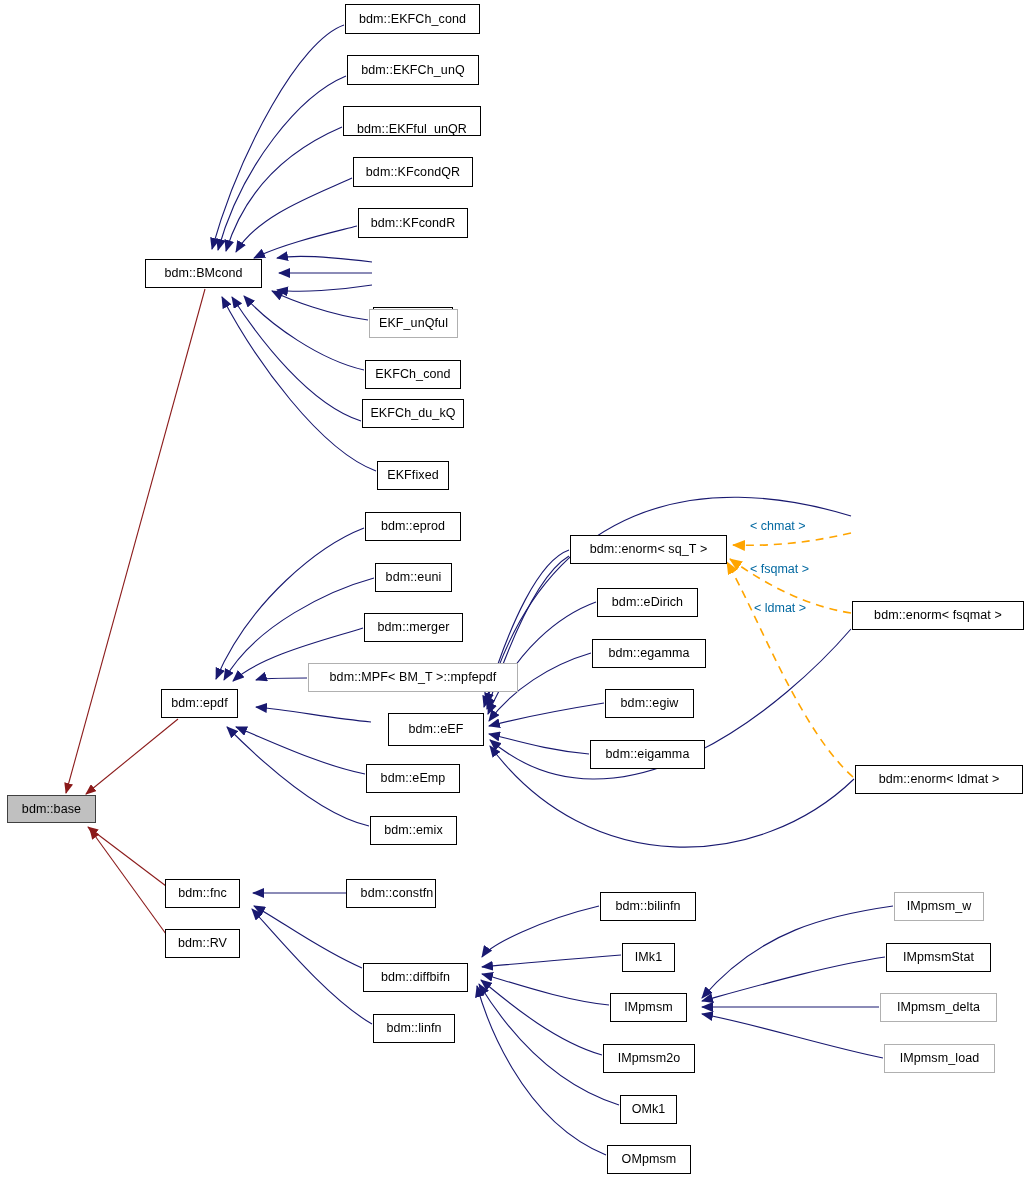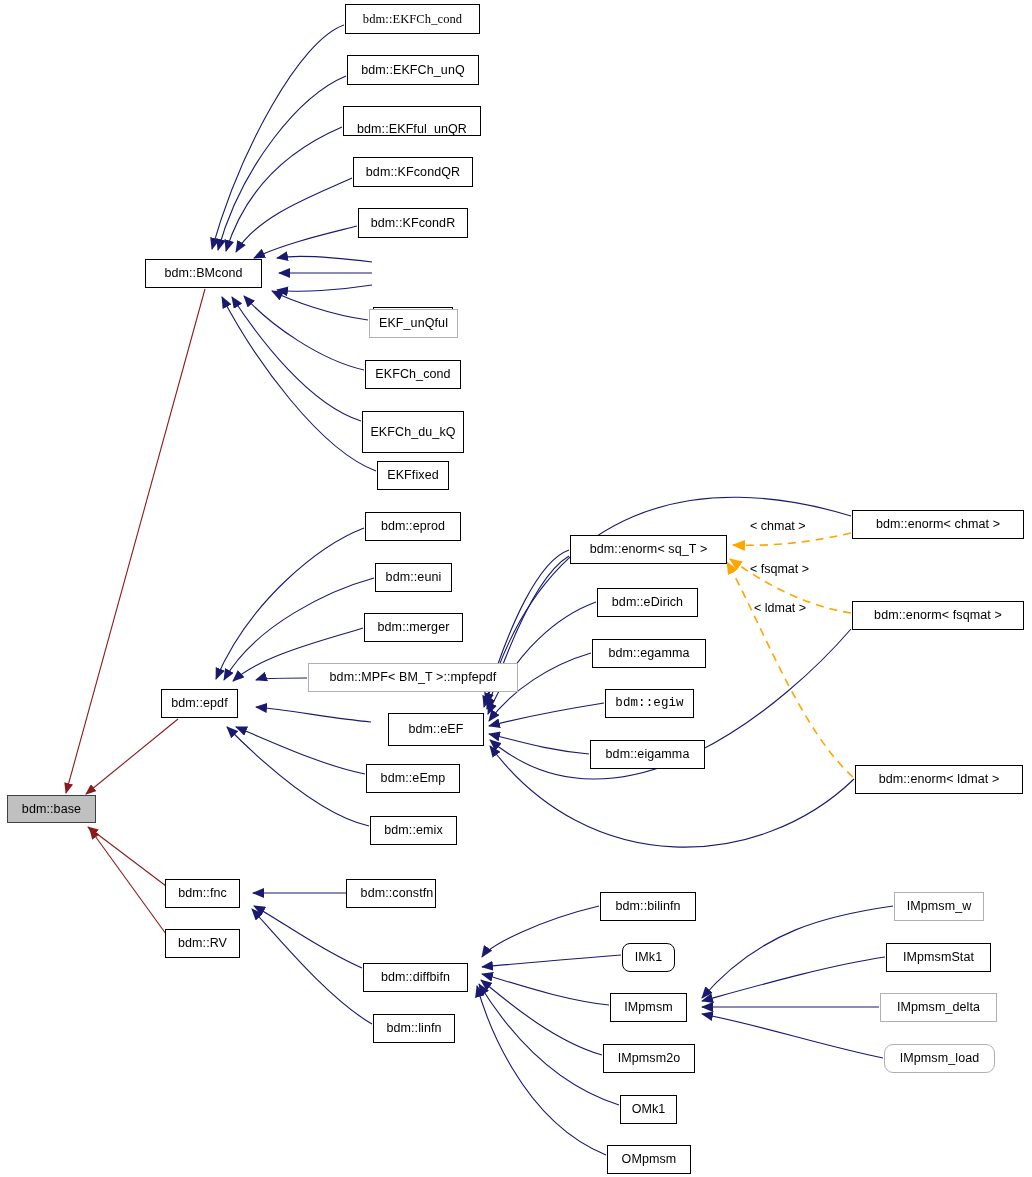--- a/index.html
+++ b/index.html
@@ -5,21 +5,21 @@
 <style>
   html,body{margin:0;padding:0;background:#ffffff;}
   body{font-family:"Liberation Sans","DejaVu Sans",sans-serif;}
   #graph{position:relative;width:1032px;height:1177px;overflow:hidden;background:#fff;}
   #edges{position:absolute;left:0;top:0;width:1032px;height:1177px;}
   .node{position:absolute;box-sizing:border-box;background:#ffffff;
         border:1px solid #000000;display:flex;align-items:center;justify-content:center;
         font-size:12.5px;color:#000;white-space:nowrap;letter-spacing:0.1px;line-height:1;}
   .node.gray{border-color:#b0b0b0;}
   .node.hl{background:#c0c0c0;border-color:#404040;}
-  .tlabel{position:absolute;font-size:12.5px;color:#000000;white-space:nowrap;line-height:1;}
+  .tlabel{position:absolute;font-size:12.5px;color:#0369a1;white-space:nowrap;line-height:1;}
 </style>
 </head>
 <body>
 
 <div id="graph">
   <svg id="edges" viewBox="0 0 1032 1177" xmlns="http://www.w3.org/2000/svg">
     <defs>
       <marker id="ar-red" markerWidth="11" markerHeight="9" refX="10" refY="4.5" orient="auto" markerUnits="userSpaceOnUse">
         <path d="M0,0 L11,4.5 L0,9 z" fill="#8b1a1a"></path>
       </marker>
@@ -113,21 +113,21 @@
   <div class="node" style="left: 161px; top: 689px; width: 77px; height: 29px;">
       <span>bdm::epdf</span>
     </div>
   <div class="node" style="left: 165px; top: 879px; width: 75px; height: 29px;">
       <span>bdm::fnc</span>
     </div>
   <div class="node" style="left: 165px; top: 929px; width: 75px; height: 29px;">
       <span>bdm::RV</span>
     </div>
 
-  <div class="node" style="left: 345px; top: 4px; width: 135px; height: 30px; font-family: Liberation Serif, serif;">
+  <div class="node" style="left: 345px; top: 4px; width: 135px; height: 30px;">
       <span>bdm::EKFCh_cond</span>
     </div>
   <div class="node" style="left: 347px; top: 55px; width: 132px; height: 30px;">
       <span>bdm::EKFCh_unQ</span>
     </div>
   <div class="node" style="left: 343px; top: 106px; width: 138px; height: 30px; align-items: flex-end;">
       <span>bdm::EKFful_unQR</span>
     </div>
   <div class="node" style="left: 353px; top: 157px; width: 120px; height: 30px;">
       <span>bdm::KFcondQR</span>
@@ -137,21 +137,21 @@
     </div>
   <div class="node" style="left: 373px; top: 259px; width: 80px; height: 29px; margin-top: 48px;">
       <span>EKF_unQ</span>
     </div>
   <div class="node gray" style="left: 369px; top: 309px; width: 89px; height: 29px;">
       <span>EKF_unQful</span>
     </div>
   <div class="node" style="left: 365px; top: 360px; width: 96px; height: 29px;">
       <span>EKFCh_cond</span>
     </div>
-  <div class="node" style="left: 362px; top: 411px; width: 102px; height: 42px; text-align: right;">
+  <div class="node" style="left: 362px; top: 399px; width: 102px; height: 29px; text-align: right;">
       <span>EKFCh_du_kQ</span>
     </div>
   <div class="node" style="left: 377px; top: 461px; width: 72px; height: 29px;">
       <span>EKFfixed</span>
     </div>
 
   <div class="node" style="left: 365px; top: 512px; width: 96px; height: 29px;">
       <span>bdm::eprod</span>
     </div>
   <div class="node" style="left: 375px; top: 563px; width: 77px; height: 29px;">
@@ -175,51 +175,48 @@
 
   <div class="node" style="left: 570px; top: 535px; width: 157px; height: 29px;">
       <span>bdm::enorm&lt; sq_T &gt;</span>
     </div>
   <div class="node" style="left: 597px; top: 588px; width: 101px; height: 29px;">
       <span>bdm::eDirich</span>
     </div>
   <div class="node" style="left: 592px; top: 639px; width: 114px; height: 29px;">
       <span>bdm::egamma</span>
     </div>
-  <div class="node" style="left: 605px; top: 689px; width: 89px; height: 29px; font-family: Liberation Mono, monospace;">
+  <div class="node" style="left: 605px; top: 689px; width: 89px; height: 29px;">
       <span>bdm::egiw</span>
     </div>
   <div class="node" style="left: 590px; top: 740px; width: 115px; height: 29px;">
       <span>bdm::eigamma</span>
     </div>
 
-  <div class="node" style="left: 852px; top: 510px; width: 172px; height: 29px;">
-      <span>bdm::enorm&lt; chmat &gt;</span>
-    </div>
   <div class="node" style="left: 852px; top: 601px; width: 172px; height: 29px;">
       <span>bdm::enorm&lt; fsqmat &gt;</span>
     </div>
   <div class="node" style="left: 855px; top: 765px; width: 168px; height: 29px;">
       <span>bdm::enorm&lt; ldmat &gt;</span>
     </div>
 
   <div class="node" style="left: 346px; top: 879px; width: 90px; height: 29px; padding-left: 12px;">
       <span>bdm::constfn</span>
     </div>
   <div class="node" style="left: 363px; top: 963px; width: 105px; height: 29px;">
       <span>bdm::diffbifn</span>
     </div>
   <div class="node" style="left: 373px; top: 1014px; width: 82px; height: 29px;">
       <span>bdm::linfn</span>
     </div>
 
   <div class="node" style="left: 600px; top: 892px; width: 96px; height: 29px;">
       <span>bdm::bilinfn</span>
     </div>
-  <div class="node" style="left: 622px; top: 943px; width: 53px; height: 29px; border-radius: 8px;">
+  <div class="node" style="left: 622px; top: 943px; width: 53px; height: 29px;">
       <span>IMk1</span>
     </div>
   <div class="node" style="left: 610px; top: 993px; width: 77px; height: 29px;">
       <span>IMpmsm</span>
     </div>
   <div class="node" style="left: 603px; top: 1044px; width: 92px; height: 29px;">
       <span>IMpmsm2o</span>
     </div>
   <div class="node" style="left: 620px; top: 1095px; width: 57px; height: 29px;">
       <span>OMk1</span>
@@ -230,20 +227,20 @@
 
   <div class="node gray" style="left: 894px; top: 892px; width: 90px; height: 29px;">
       <span>IMpmsm_w</span>
     </div>
   <div class="node" style="left: 886px; top: 943px; width: 105px; height: 29px; justify-content: center;">
       <span>IMpmsmStat</span>
     </div>
   <div class="node gray" style="left: 880px; top: 993px; width: 117px; height: 29px;">
       <span>IMpmsm_delta</span>
     </div>
-  <div class="node gray" style="left: 884px; top: 1044px; width: 111px; height: 29px; border-radius: 9px;">
+  <div class="node gray" style="left: 884px; top: 1044px; width: 111px; height: 29px;">
       <span>IMpmsm_load</span>
     </div>
 
   <div class="tlabel" style="left: 750px; top: 520px;">&lt; chmat &gt;</div>
   <div class="tlabel" style="left: 750px; top: 563px;">&lt; fsqmat &gt;</div>
   <div class="tlabel" style="left: 754px; top: 602px;">&lt; ldmat &gt;</div>
 </div>
 
 </body></html>

